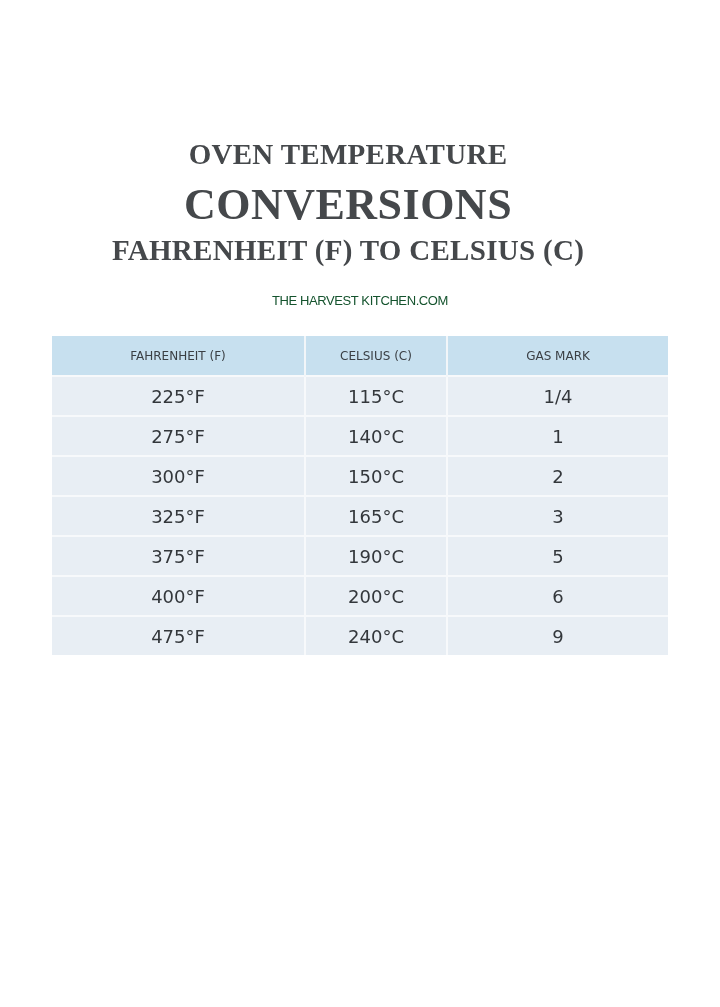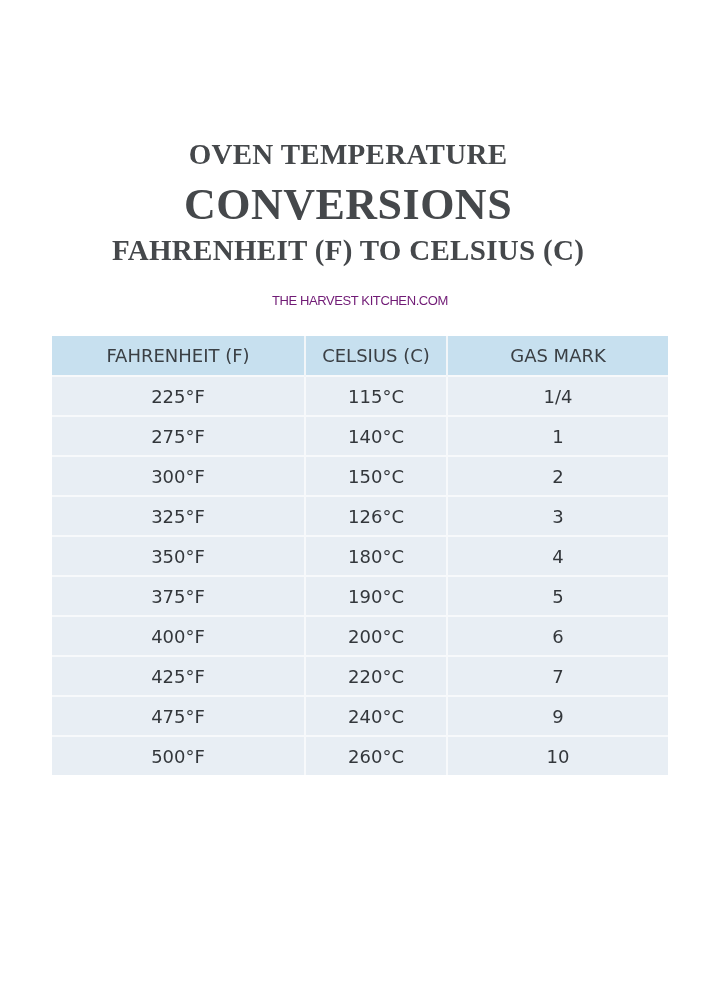--- a/index.html
+++ b/index.html
@@ -41,40 +41,40 @@
       letter-spacing: 0.3px;
     }
     .source {
       position: absolute;
       top: 293px;
       left: 0;
       width: 720px;
       text-align: center;
       font-family: "Liberation Sans", sans-serif;
       font-size: 13px;
-      color: #701a75;
+      color: #14532d;
       letter-spacing: -0.4px;
     }
     .table {
       position: absolute;
       left: 52px;
       top: 336px;
       width: 616px;
       border-collapse: collapse;
       table-layout: fixed;
     }
     .table th, .table td {
       text-align: center;
       padding: 0;
       font-family: "DejaVu Sans", sans-serif;
     }
     .table thead th {
       background: #c7e0ef;
       height: 39px;
-      font-size: 18px;
+      font-size: 12px;
       font-weight: normal;
       color: #3a3f44;
       border-right: 2px solid #f2f6f9;
       margin-left: 24px;
     }
     .table thead th:last-child { border-right: none; }
     .table tbody td {
       background: #e8eef4;
       height: 38px;
       font-size: 18px;
@@ -120,47 +120,32 @@
       <td>140°C</td>
       <td>1</td>
     </tr>
     <tr>
       <td>300°F</td>
       <td>150°C</td>
       <td>2</td>
     </tr>
     <tr>
       <td>325°F</td>
-      <td>126°C</td>
+      <td>165°C</td>
       <td>3</td>
-    </tr>
-    <tr>
-      <td>350°F</td>
-      <td>180°C</td>
-      <td>4</td>
     </tr>
     <tr>
       <td>375°F</td>
       <td>190°C</td>
       <td>5</td>
     </tr>
     <tr>
       <td>400°F</td>
       <td>200°C</td>
       <td>6</td>
     </tr>
     <tr>
-      <td>425°F</td>
-      <td>220°C</td>
-      <td>7</td>
-    </tr>
-    <tr>
       <td>475°F</td>
       <td>240°C</td>
       <td>9</td>
-    </tr>
-    <tr>
-      <td>500°F</td>
-      <td>260°C</td>
-      <td>10</td>
     </tr>
   </tbody>
 </table>
 
 </body></html>

